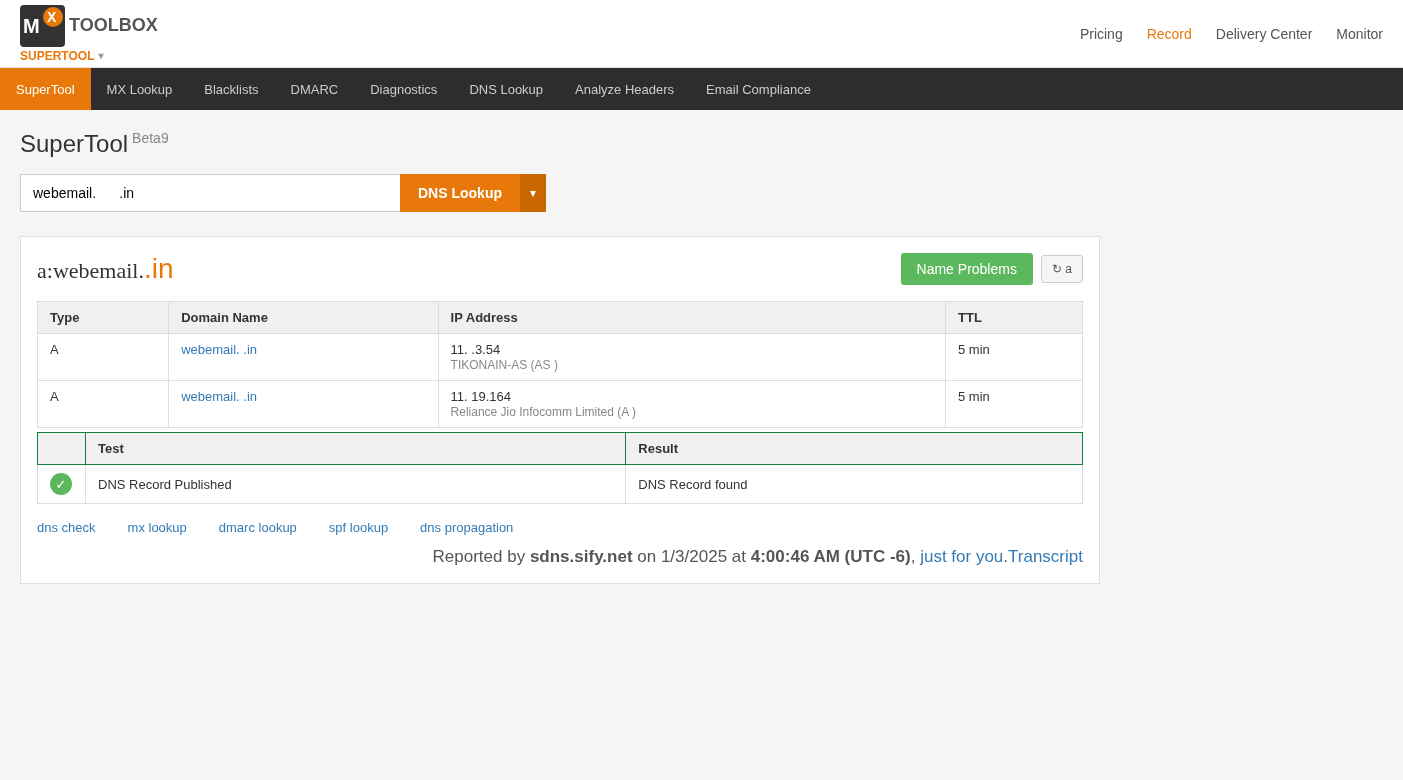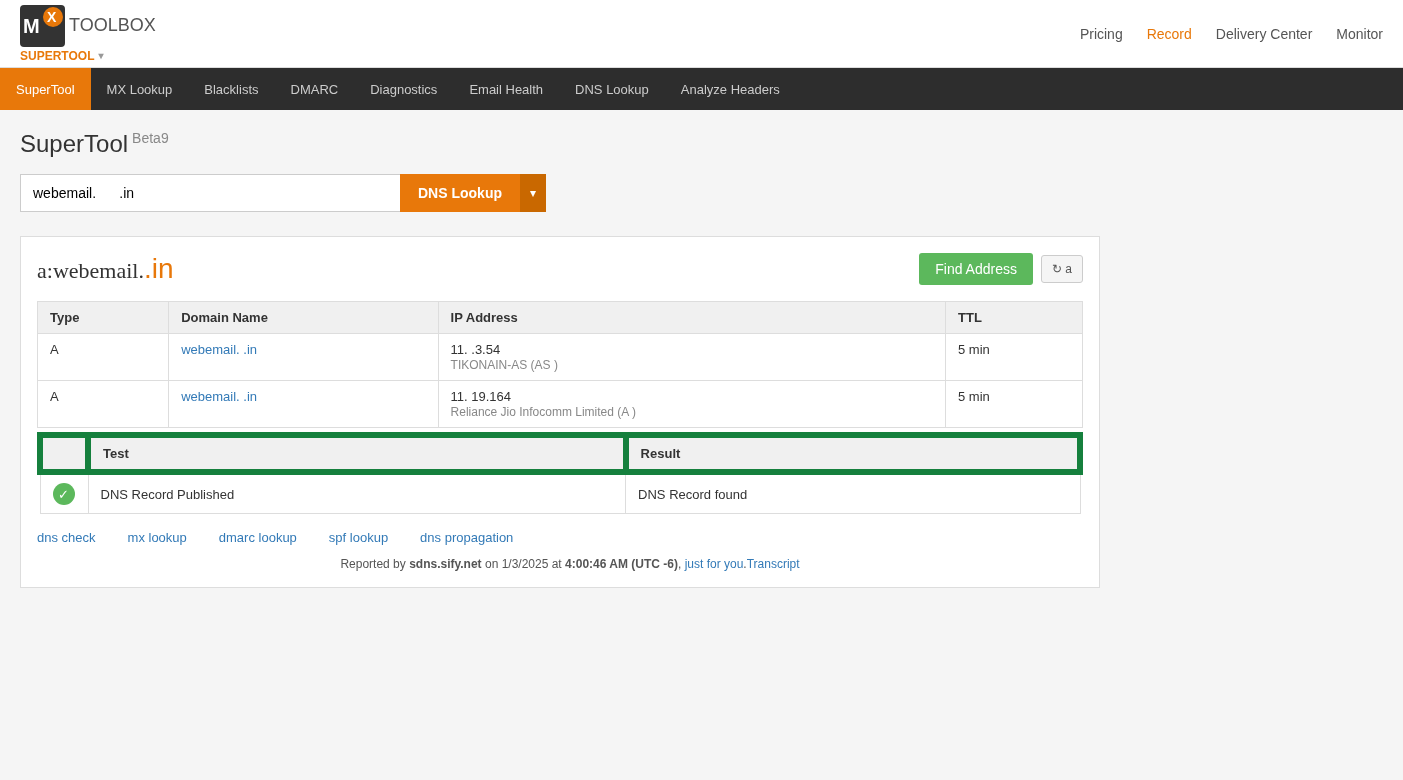--- a/index.html
+++ b/index.html
@@ -20,21 +20,21 @@
       align-items: flex-start;
       margin-right: auto;
     }
     .logo-main {
       display: flex;
       align-items: center;
       gap: 4px;
     }
     .logo-toolbox {
       font-size: 18px;
-      font-weight: normal;
+      font-weight: bold;
       color: #555;
     }
     .supertool-label {
       display: flex;
       align-items: center;
       gap: 4px;
       font-size: 12px;
       color: #e8780a;
       font-weight: bold;
       text-transform: uppercase;
@@ -200,21 +200,21 @@
     }
 
     
     .results-table {
       width: 100%;
       border-collapse: collapse;
       margin-bottom: 16px;
     }
     .results-table th {
       background: #f0f0f0;
-      border: 6px solid #15803d;
+      border: 1px solid #15803d;
       padding: 8px 12px;
       text-align: left;
       font-size: 13px;
       font-weight: bold;
     }
     .results-table td {
       border: 1px solid #ddd;
       padding: 8px 12px;
       font-size: 13px;
       vertical-align: middle;
@@ -236,24 +236,24 @@
       display: flex;
       gap: 32px;
       margin-bottom: 12px;
     }
     .footer-links a {
       color: #337ab7;
       text-decoration: none;
       font-size: 13px;
     }
     .reported-text {
-      font-size: 12px;
+      font-size: 17px;
       color: #555;
       display: flex;
-      justify-content: center;
+      justify-content: flex-end;
       margin-left: 20px;
     }
     .reported-text a {
       color: #337ab7;
       text-decoration: none;
     }
     .reported-text strong {
       font-weight: bold;
     }
 
@@ -291,23 +291,23 @@
     <a href="#">Monitor</a>
   </div>
 </div>
 
 <div class="sec-nav">
   <a href="#" class="sec-nav-item active">SuperTool</a>
   <a href="#" class="sec-nav-item">MX Lookup</a>
   <a href="#" class="sec-nav-item">Blacklists</a>
   <a href="#" class="sec-nav-item">DMARC</a>
   <a href="#" class="sec-nav-item">Diagnostics</a>
-  <a href="#" class="sec-nav-item">Email Health</a>
   <a href="#" class="sec-nav-item">DNS Lookup</a>
   <a href="#" class="sec-nav-item">Analyze Headers</a>
+  <a href="#" class="sec-nav-item">Email Compliance</a>
 </div>
 
 <div class="page-content">
   <h1 class="page-title">
     <span>SuperTool</span><span class="beta">Beta9</span>
   </h1>
 
   <div class="search-bar">
     <input class="search-input" type="text" value="webemail.      .in" style="">
     <div class="search-btn-group">
@@ -315,21 +315,21 @@
       <button class="search-btn-caret">▾</button>
     </div>
   </div>
 
   <div class="result-section">
     <div class="result-header">
       <div>
         <span style="font-size:22px; color:#333;font-family:Liberation Serif, serif;">a:webemail.</span><span style="font-size:28px; color:#e8780a;">.in</span>
       </div>
       <div style="display:flex; gap:8px; align-items:center;">
-        <button class="find-problems-btn">Find Address</button>
+        <button class="find-problems-btn">Name Problems</button>
         <button class="refresh-btn">↻ a</button>
       </div>
     </div>
 
     <table class="dns-table">
       <thead>
         <tr>
           <th>Type</th>
           <th>Domain Name</th>
           <th>IP Address</th>

